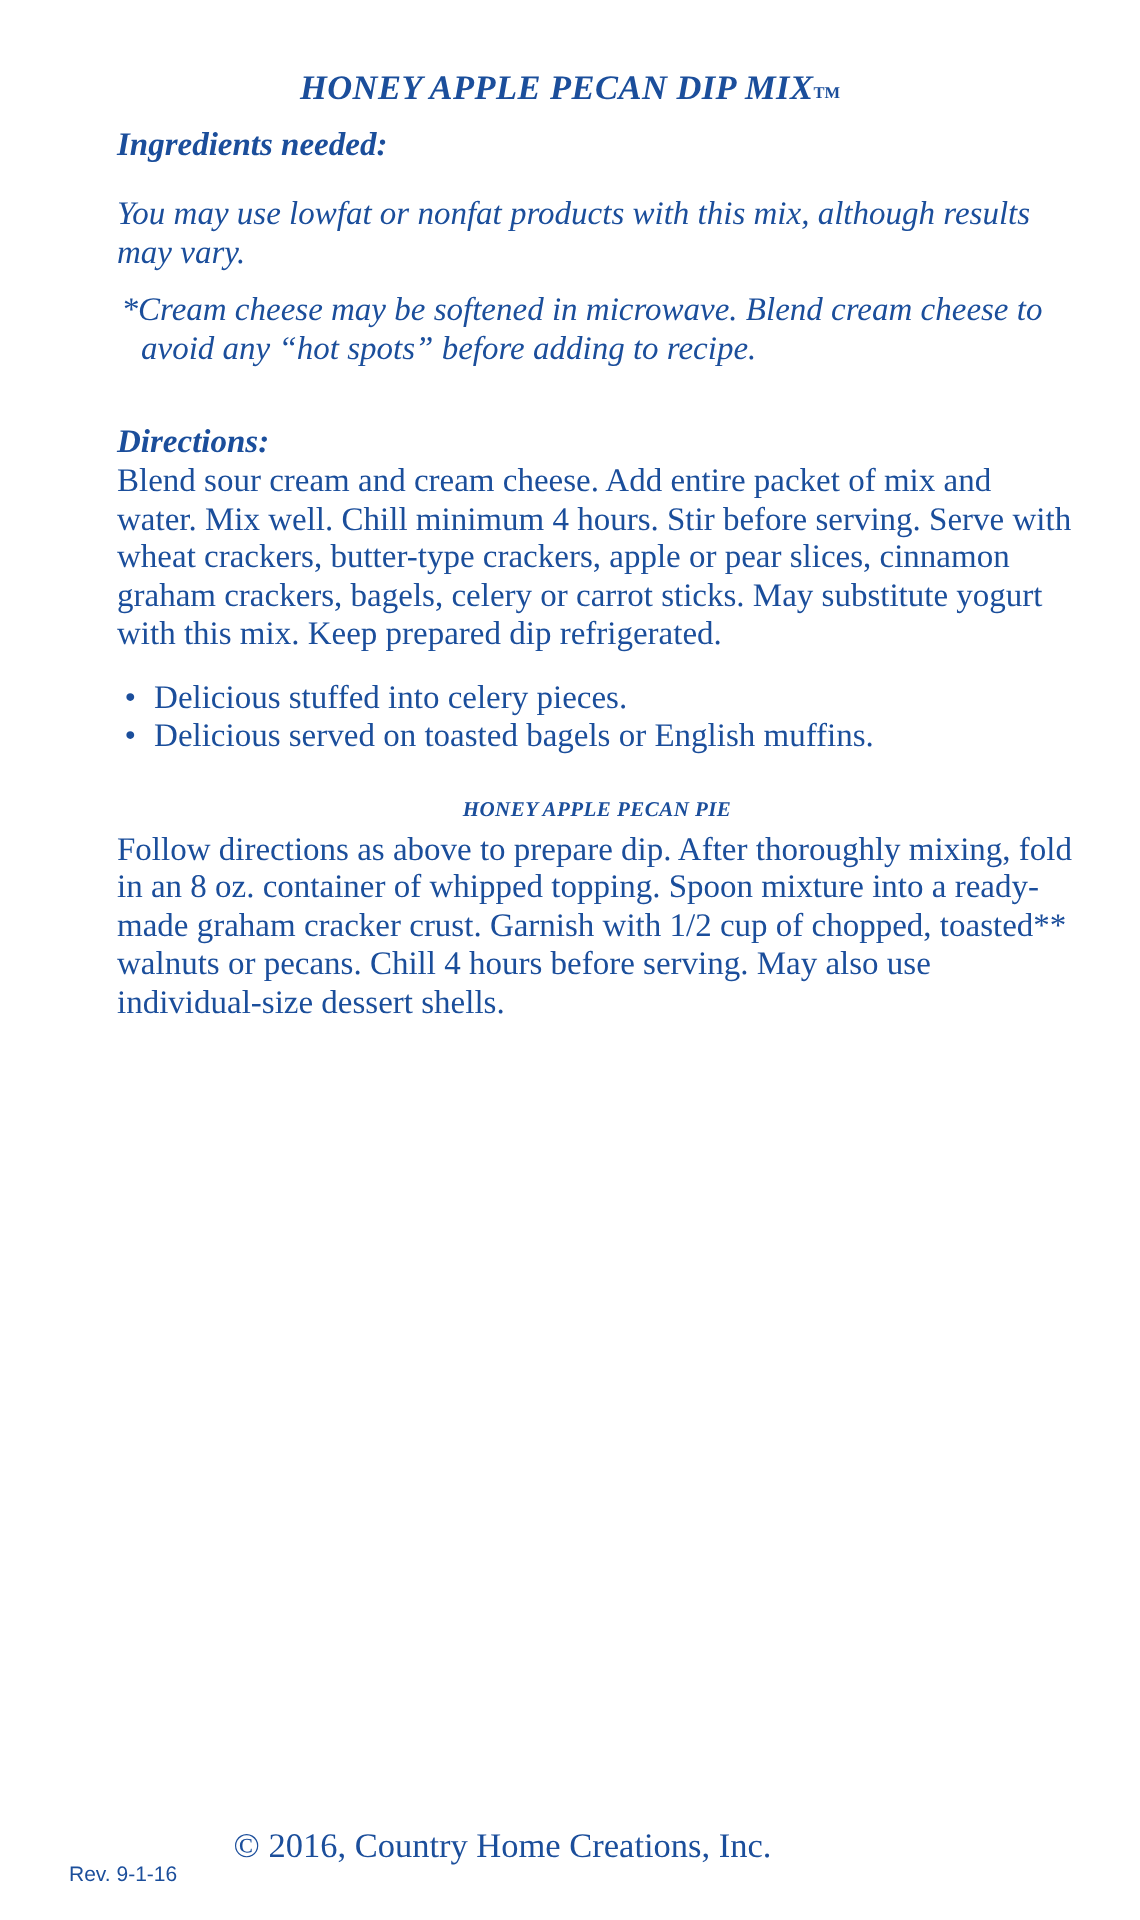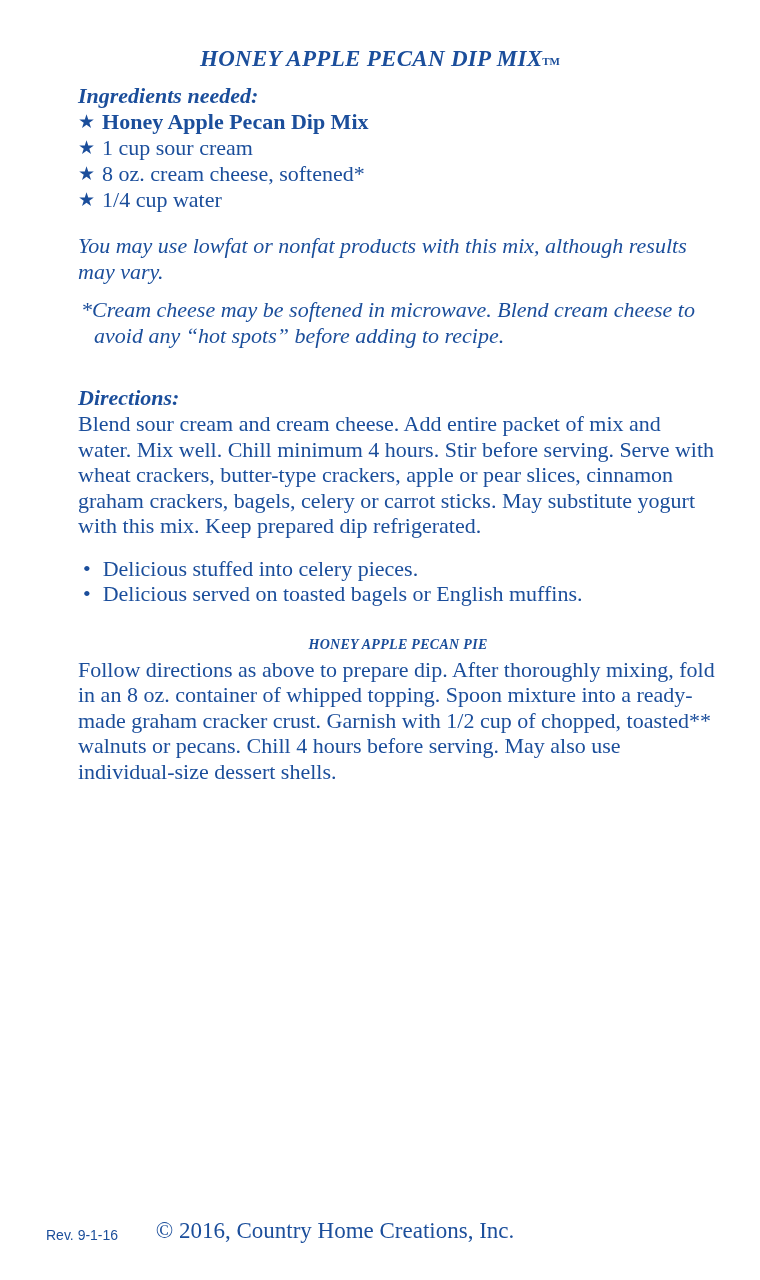--- a/index.html
+++ b/index.html
@@ -98,21 +98,21 @@
   .footer {
     position: absolute;
     left: 0;
     right: 0;
     top: 1218px;
     height: 40px;
   }
   .rev {
     position: absolute;
     left: 46px;
-    top: 9px;
+    top: 23px;
     font-family: "Liberation Sans", sans-serif;
     font-size: 14px;
   }
   .copyright {
     display: block;
     text-align: center;
     margin-right: 90px;
     font-size: 23px;
   }
 </style>
@@ -122,34 +122,20 @@
 <div class="page">
 
   <h1 class="title">
     <span>HONEY APPLE PECAN DIP MIX</span><span class="tm">TM</span>
   </h1>
 
   <div class="content">
 
     <h2 class="section-heading">Ingredients needed:</h2>
 
-    <ul class="ing-list">
-      <li class="ing-row bold">
-        <span class="star">★</span><span class="ing-text">Honey Apple Pecan Dip Mix</span>
-      </li>
-      <li class="ing-row">
-        <span class="star">★</span><span class="ing-text">1 cup sour cream</span>
-      </li>
-      <li class="ing-row">
-        <span class="star">★</span><span class="ing-text">8 oz. cream cheese, softened*</span>
-      </li>
-      <li class="ing-row">
-        <span class="star">★</span><span class="ing-text">1/4 cup water</span>
-      </li>
-    </ul>
 
     <p class="note note-lowfat">You may use lowfat or nonfat products with this mix, although results may vary.</p>
 
     <p class="note note-hang">*Cream cheese may be softened in microwave. Blend cream cheese to avoid any “hot spots” before adding to recipe.</p>
 
     <h2 class="section-heading directions-heading">Directions:</h2>
 
     <p class="body-text">Blend sour cream and cream cheese. Add entire packet of mix and water. Mix well. Chill minimum 4 hours. Stir before serving. Serve with wheat crackers, butter-type crackers, apple or pear slices, cinnamon graham crackers, bagels, celery or carrot sticks. May substitute yogurt with this mix. Keep prepared dip refrigerated.</p>
 
     <ul class="tips">

